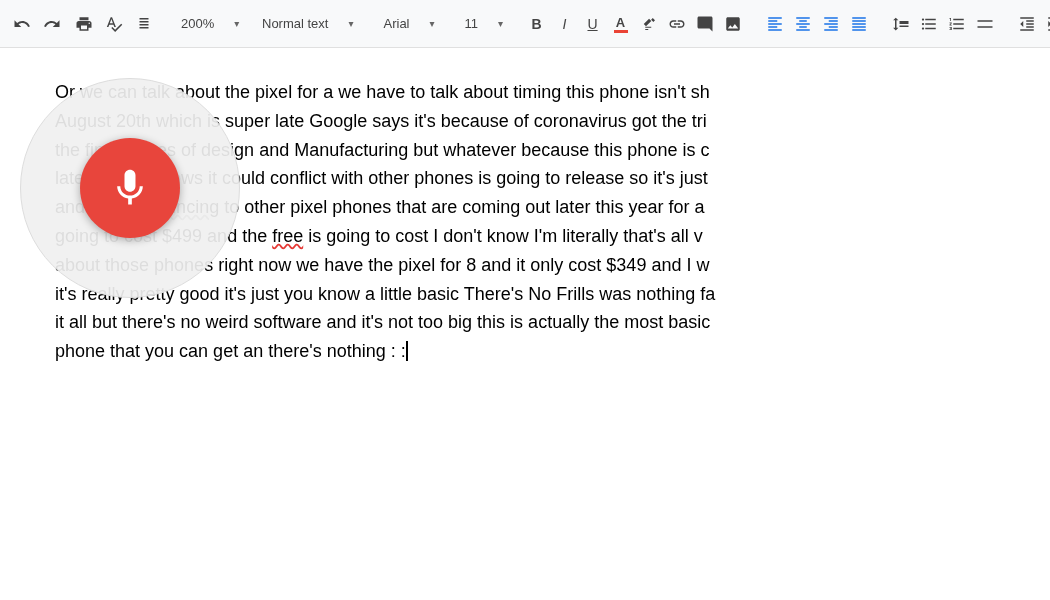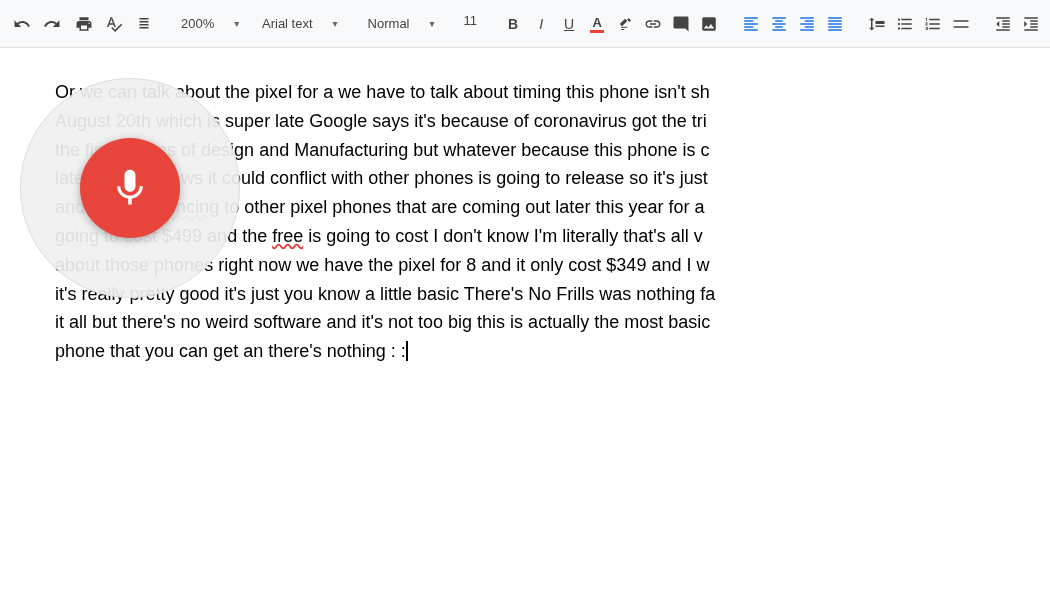--- a/index.html
+++ b/index.html
@@ -69,21 +69,20 @@
       white-space: nowrap;
     }
 
     .toolbar-select .chevron {
       font-size: 10px;
       color: #666;
     }
 
     .font-size-select {
       width: 50px;
-      flex-direction: column;
     }
 
     .font-family-select {
       width: 80px;
     }
 
     .zoom-select {
       width: 65px;
     }
 
@@ -255,28 +254,28 @@
   <div class="toolbar-divider"></div>
 
   <div class="toolbar-select zoom-select">
     <span>200%</span>
     <span class="chevron">▾</span>
   </div>
 
   <div class="toolbar-divider"></div>
 
   <div class="toolbar-select style-select">
-    <span>Arial text</span>
+    <span>Normal text</span>
     <span class="chevron">▾</span>
   </div>
 
   <div class="toolbar-divider"></div>
 
   <div class="toolbar-select font-family-select">
-    <span>Normal</span>
+    <span>Arial</span>
     <span class="chevron">▾</span>
   </div>
 
   <div class="toolbar-divider"></div>
 
   <div class="toolbar-select font-size-select">
     <span>11</span>
     <span class="chevron">▾</span>
   </div>
 

